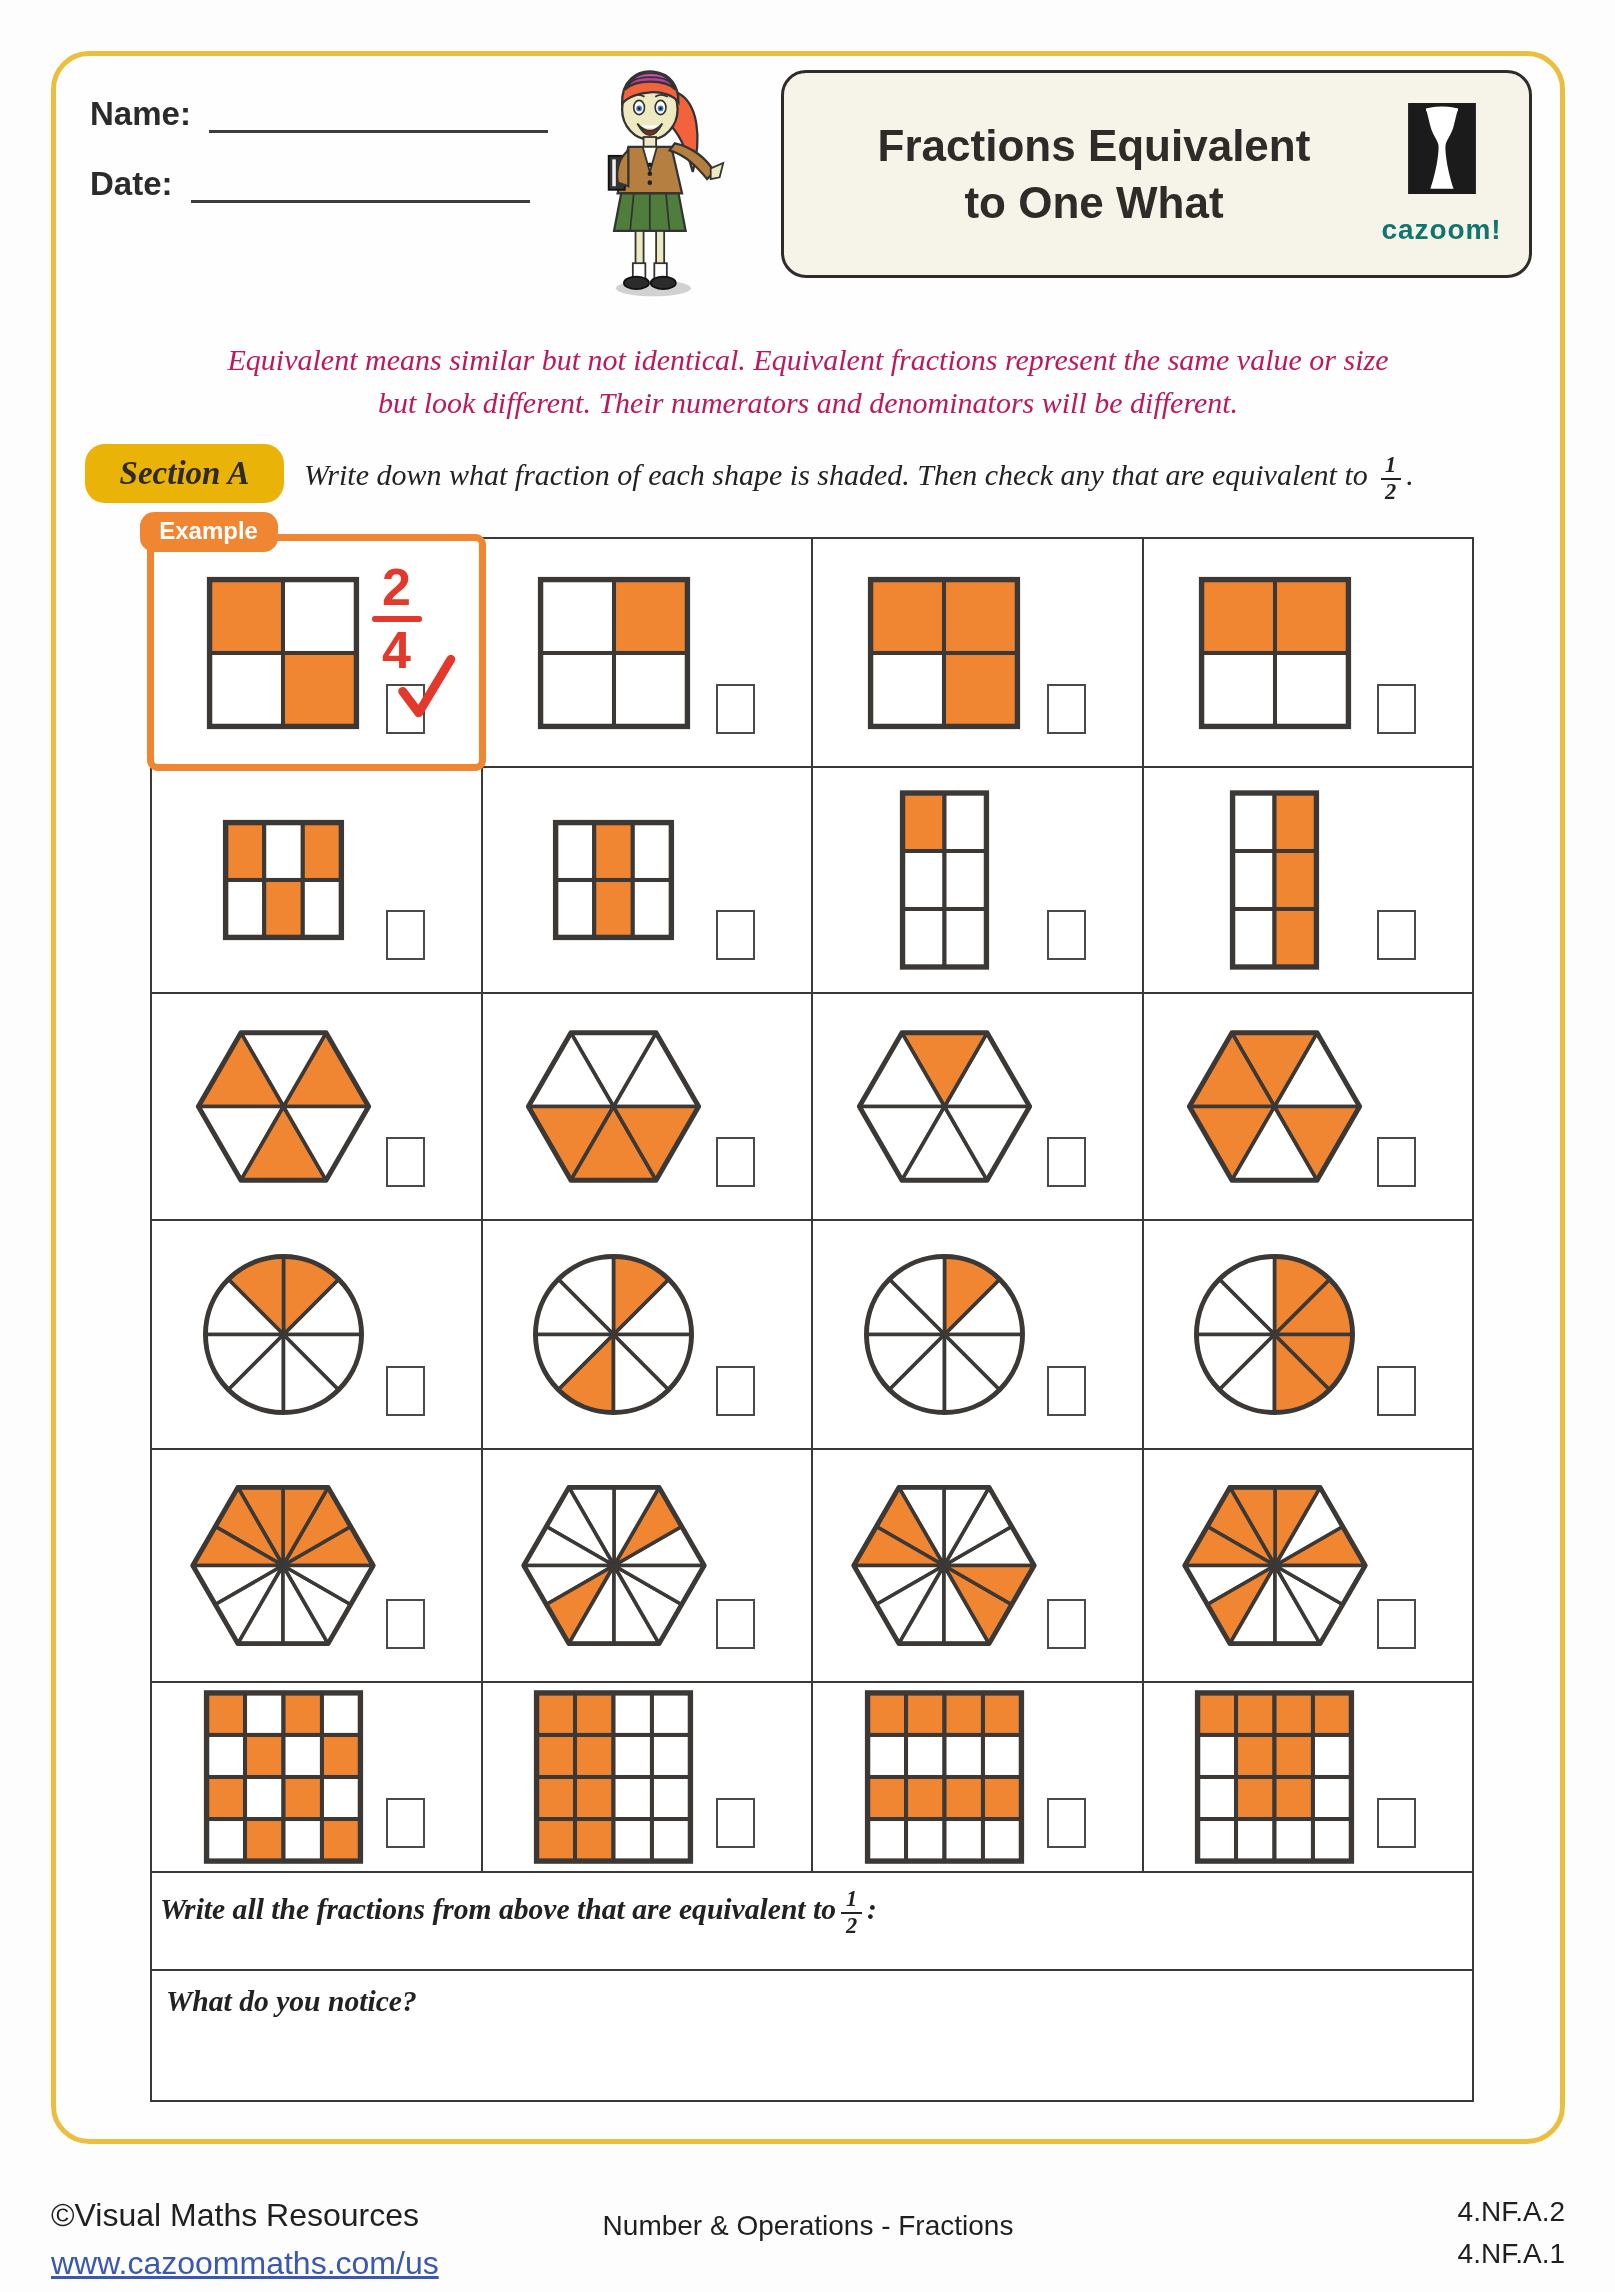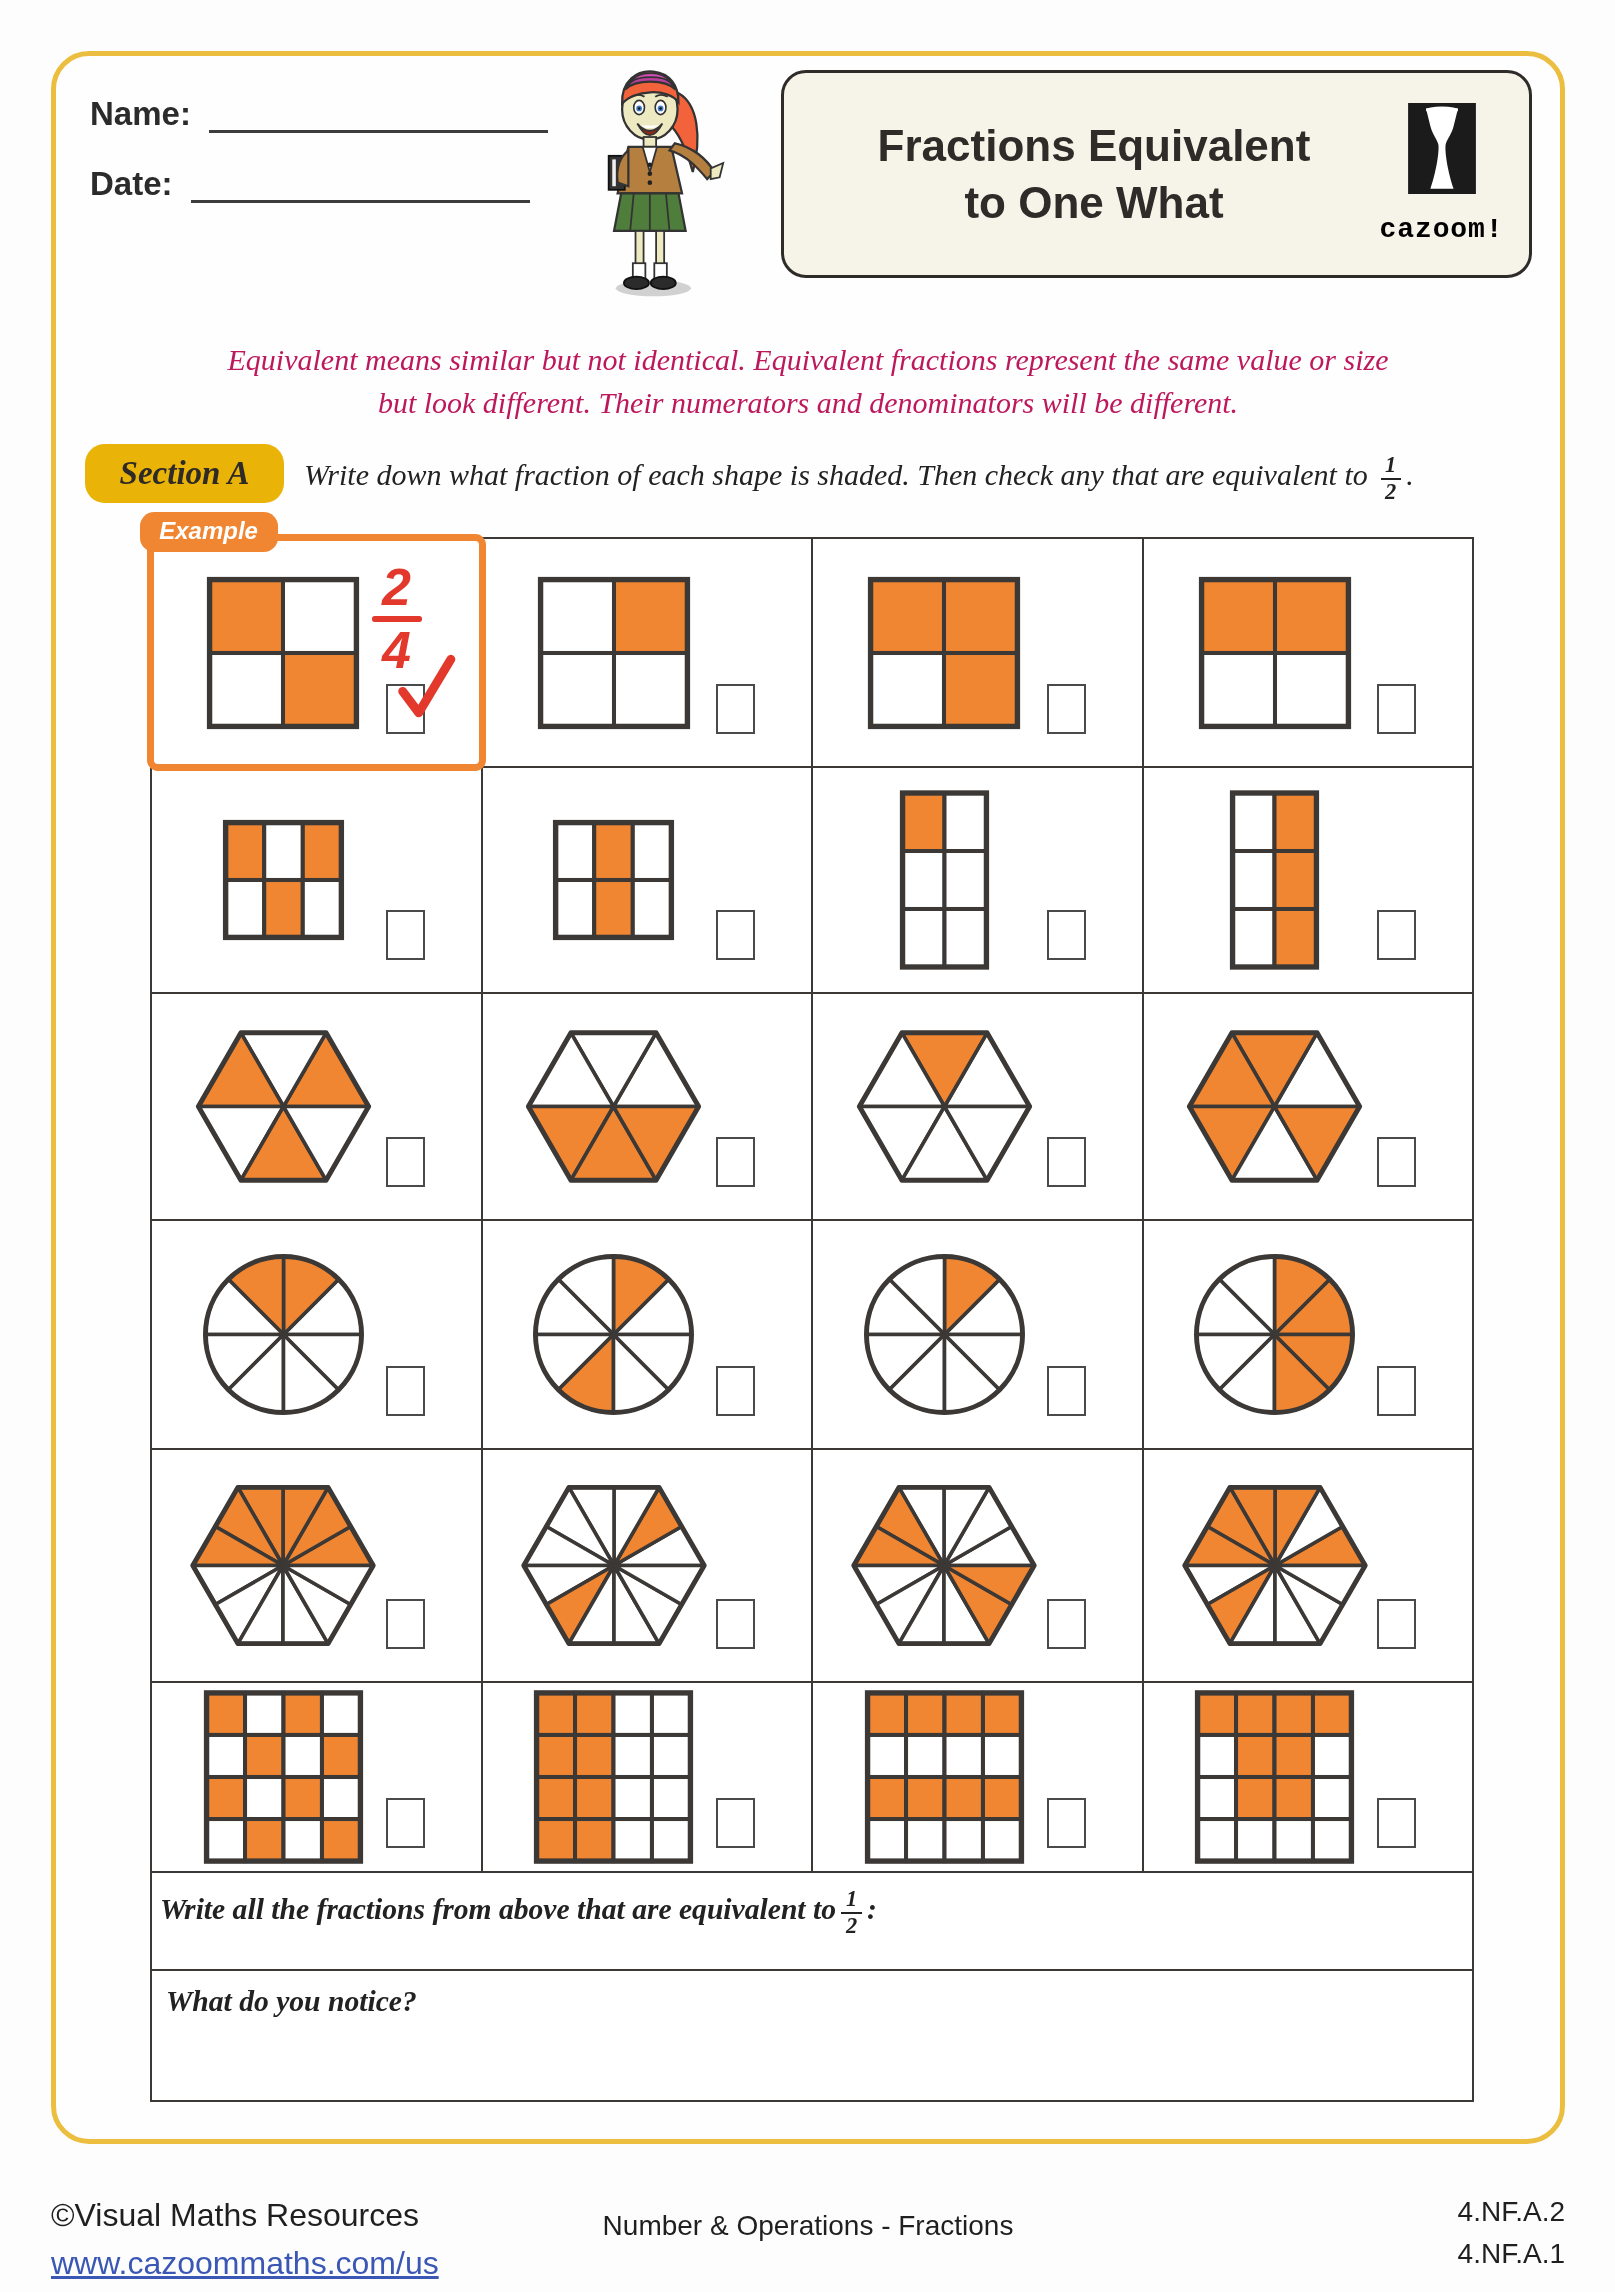--- a/index.html
+++ b/index.html
@@ -12,21 +12,21 @@
   
   .name-row { position:absolute; left:90px; top:95px; font-size:33px; font-weight:bold; }
   .date-row { position:absolute; left:90px; top:165px; font-size:33px; font-weight:bold; }
   .write-line { display:inline-block; width:339px; border-bottom:3.6px solid #3c3c3c; margin-left:18px; height:36px; vertical-align:bottom; }
   .girl { position:absolute; left:580px; top:52px; }
   .title-box { position:absolute; left:781px; top:70px; width:751px; height:208px;
                background:#F6F3E9; border:3.6px solid #2e2b28; border-radius:25px;
                display:flex; align-items:center; }
   .title-text { flex:1; text-align:center; font-size:44px; font-weight:bold; line-height:1.3; color:#2e2b28; padding-left:27px; }
   .logo { width:152px; text-align:center; padding-right:23px; }
-  .logo-word { font-family:Liberation Mono, monospace; font-weight:bold; font-size:28px; color:#000000; letter-spacing:0.9px; margin-top:17px; }
+  .logo-word { font-family:Liberation Sans, sans-serif; font-weight:bold; font-size:28px; color:#0f766e; letter-spacing:0.9px; margin-top:17px; }
 
   
   .intro { position:absolute; left:0; right:0; top:339px; text-align:center;
            font-family:"Liberation Serif", serif; font-style:italic; font-size:30px; line-height:1.42; color:#be185d; }
 
   
   .section-label { position:absolute; left:85px; top:444px; width:199px; height:59px; background:#eab308;
                    border-radius:19.7px; display:flex; align-items:center; justify-content:center;
                    font-family:"Liberation Serif", serif; font-style:italic; font-weight:bold; font-size:33px; color:#2d2a27; }
   .section-instruction { position:absolute; left:304px; top:453px; width:1182px;
@@ -38,21 +38,21 @@
 
   
   .shape-table { position:absolute; left:150px; top:537px; width:1324px; border:2.7px solid #3B3836; background:#fff; }
   .shape-row { display:flex; border-bottom:2.7px solid #3B3836; }
   #cells-host .shape-row:nth-child(1){ height:229px; }
   #cells-host .shape-row:nth-child(2){ height:226px; }
   #cells-host .shape-row:nth-child(3){ height:227px; }
   #cells-host .shape-row:nth-child(4){ height:229px; }
   #cells-host .shape-row:nth-child(5){ height:233px; }
   #cells-host .shape-row:nth-child(6){ height:190px; }
-  .cell { flex:1; position:relative; display:flex; align-items:center; border-right:2.7px solid #3B3836; overflow:visible;font-style:italic; }
+  .cell { flex:1; position:relative; display:flex; align-items:center; border-right:2.7px solid #3B3836; overflow:visible; }
   .cell:last-child { border-right:none; }
   .shape-wrap { width:80%; display:flex; justify-content:center; align-items:center; }
   .checkbox { position:absolute; right:56px; bottom:32px; width:39px; height:50px;
               border:2.7px solid #4A4A4A; background:#fff; }
   .shape-row:nth-child(6) .checkbox { bottom:23px; }
 
   
   .ex-border { position:absolute; inset:-5.4px; border:7.2px solid #F08632; border-radius:10.7px; z-index:3; pointer-events:none; }
   .ex-tab { position:absolute; top:-27px; left:-12.5px; background:#F08632; color:#fff;
             font-size:24px; font-weight:bold; padding:4.5px 19.7px 7.2px; border-radius:14.3px; z-index:4; }

